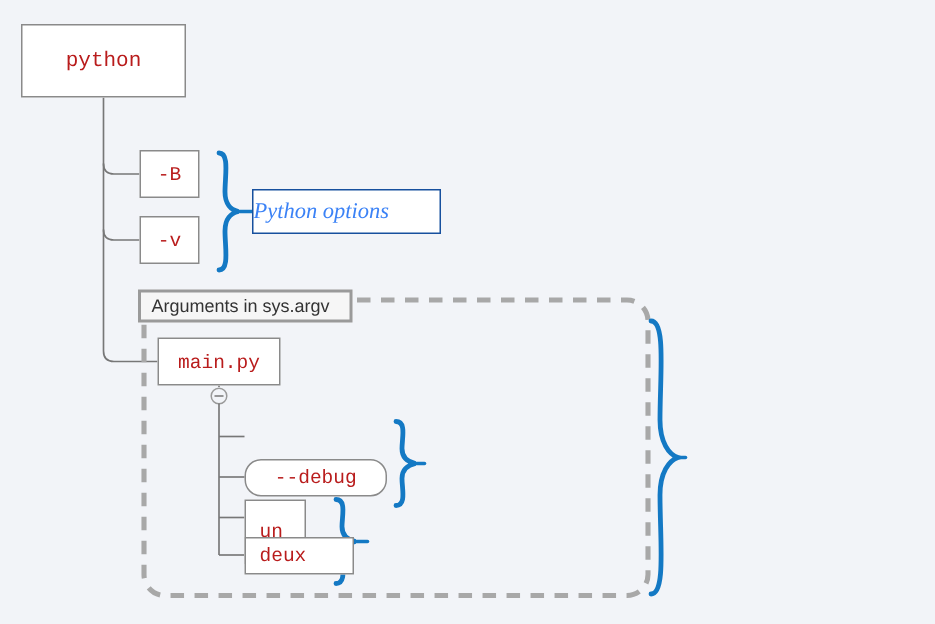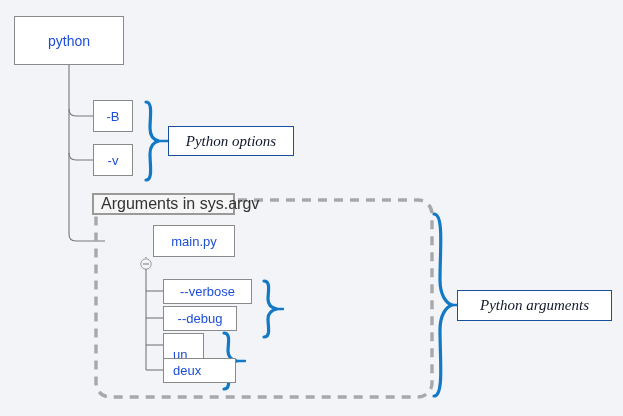--- a/index.html
+++ b/index.html
@@ -11,60 +11,59 @@
   }
   #stage{position:relative;width:623px;height:416px;}
   svg.layer{position:absolute;left:0;top:0;width:623px;height:416px;overflow:visible;}
 
   
   .node{
     position:absolute;
     box-sizing:border-box;
     background:#ffffff;
     border:1px solid #8a8a8a;
-    font-family:Liberation Sans, sans-serif;
+    font-family:Liberation Mono, monospace;
     font-size:13px;
-    color:#1d4ed8;
+    color:#b91c1c;
     display:flex;
     align-items:center;
     justify-content:center;
     white-space:nowrap;
   }
   .node.root{font-size:14px;}
   .node.left{justify-content:flex-start;padding-left:9px;}
 
   
   .grouptab{
     position:absolute;
     box-sizing:border-box;
     background:#f6f6f6;
     border:2px solid #9a9a9a;
     font-family:"Liberation Sans", sans-serif;
-    font-size:16px;
+    font-size:12px;
     color:#333333;
     display:flex;
     align-items:center;
     padding-left:7px;
     white-space:nowrap;
     z-index:5;
   }
 
   
   .label{
     position:absolute;
     box-sizing:border-box;
     background:#ffffff;
     border:1px solid #17509e;
-    color:#0f172a;
+    color:#3b82f6;
     font-family:"Liberation Serif", serif;
     font-style:italic;
     font-size:15px;
     display:flex;
     align-items:center;
-    justify-content:center;
     white-space:nowrap;
     z-index:6;
   }
 </style>
 </head>
 <body>
 
 <div id="stage">
 
   <svg class="layer" viewBox="0 0 623 416">
@@ -122,43 +121,37 @@
   </div>
 
   <div class="node" style="left:93px;top:144px;width:40px;height:32px;">
     <span>-v</span>
   </div>
 
   <div class="grouptab" style="left:92px;top:193px;width:143px;height:22px;">
     <span>Arguments in sys.argv</span>
   </div>
 
-  <div class="node" style="left:105px;top:225px;width:82px;height:32px;margin-left:48px;">
+  <div class="node" style="left:105px;top:225px;width:82px;height:32px;">
     <span>main.py</span>
   </div>
 
-  <div class="node" style="left:163px;top:279px;width:89px;height:25px;">
-    <span>--verbose</span>
-  </div>
 
-  <div class="node" style="left:163px;top:306px;width:74px;height:25px;">
+  <div class="node" style="left:163px;top:306px;width:95px;height:25px;border-radius:11px;">
     <span>--debug</span>
   </div>
 
   <div class="node left" style="left:163px;top:333px;width:41px;height:43px;">
     <span>un</span>
   </div>
 
   <div class="node left" style="left:163px;top:358px;width:73px;height:25px;">
     <span>deux</span>
   </div>
 
   <div class="label" style="left:168px;top:126px;width:126px;height:30px;">
     <span>Python options</span>
   </div>
 
 
 
-  <div class="label" style="left:457px;top:290px;width:155px;height:31px;">
-    <span>Python arguments</span>
-  </div>
 
 </div>
 
 </body></html>

